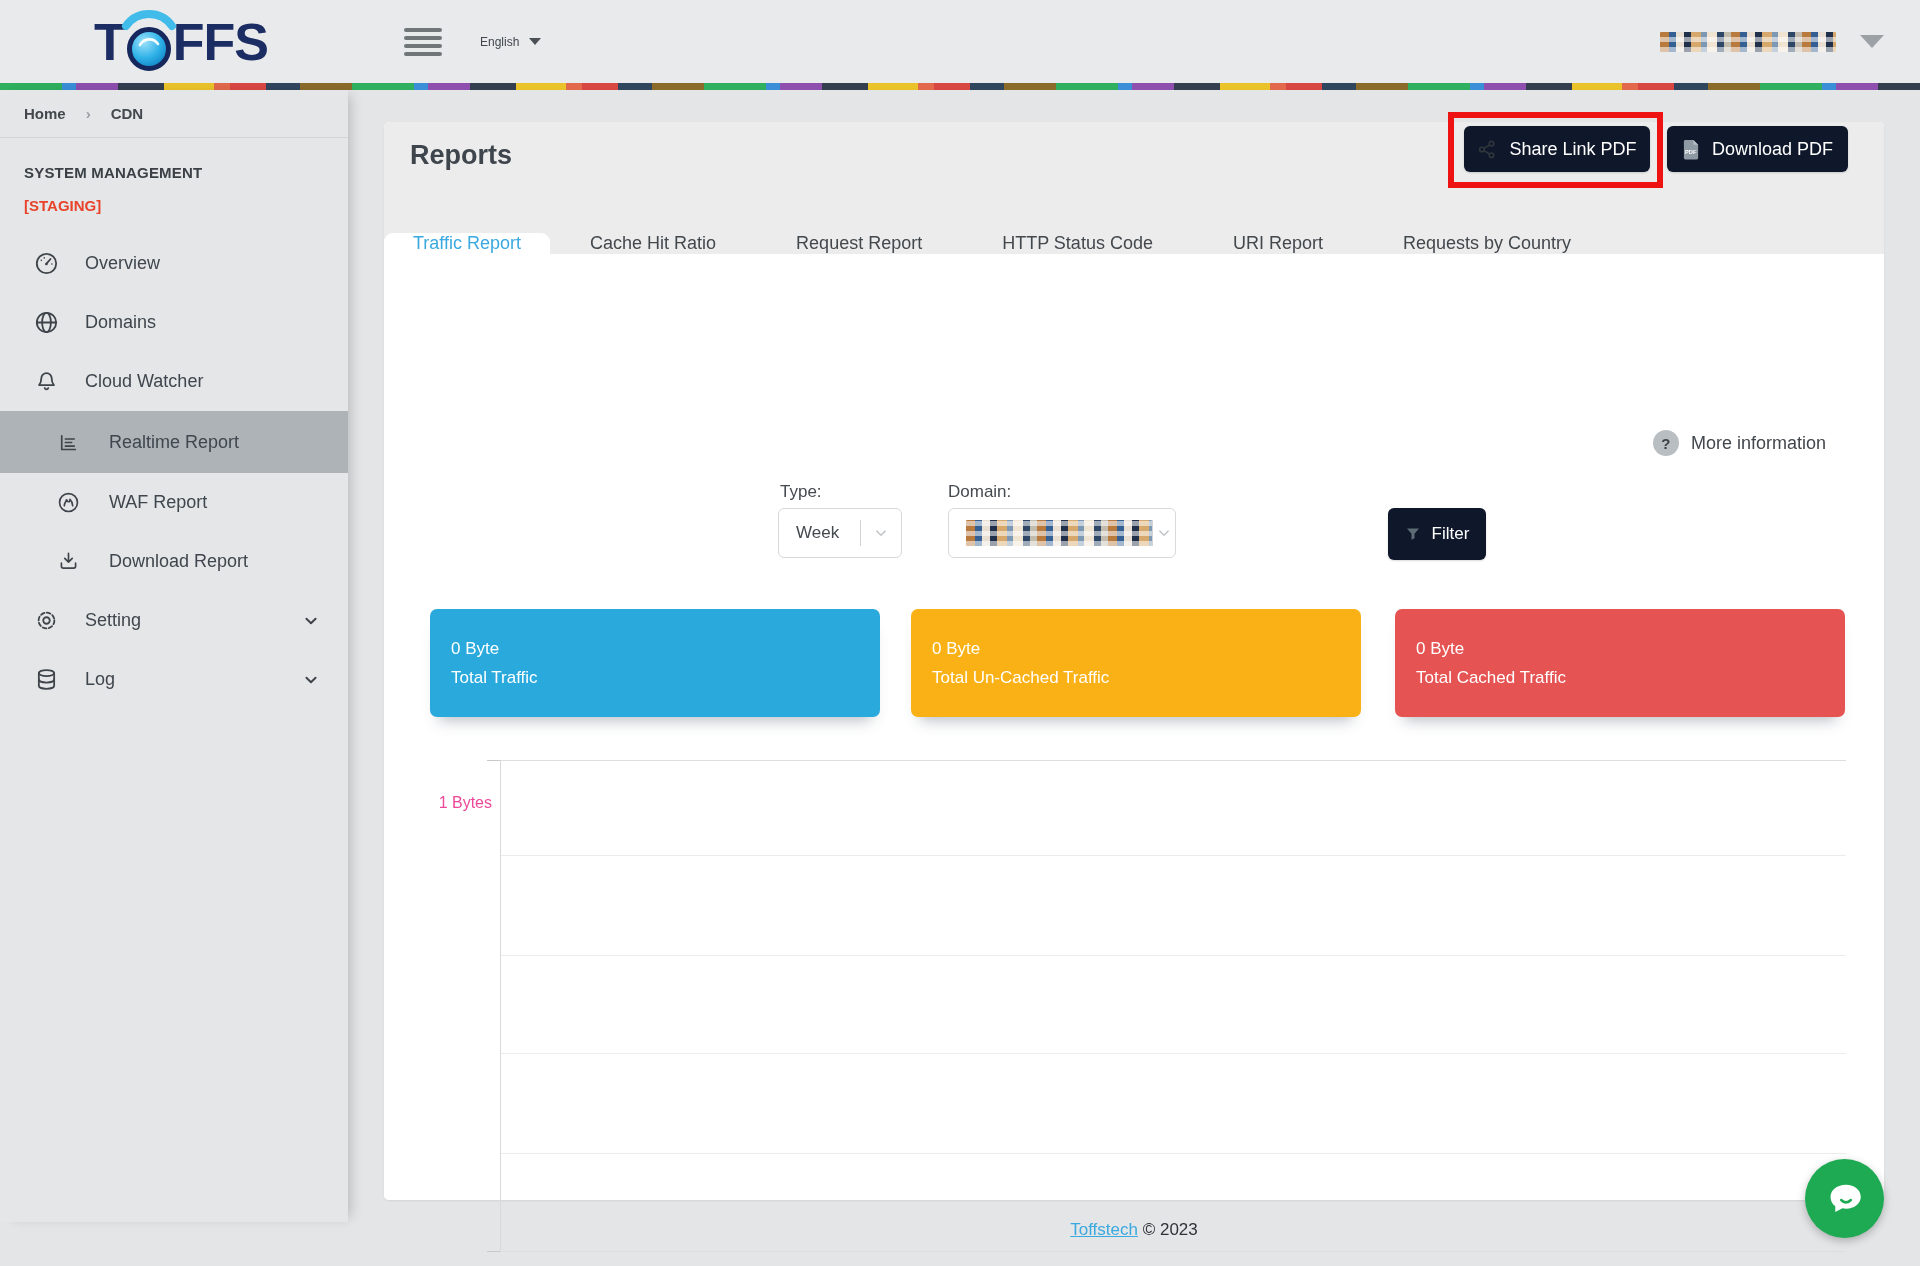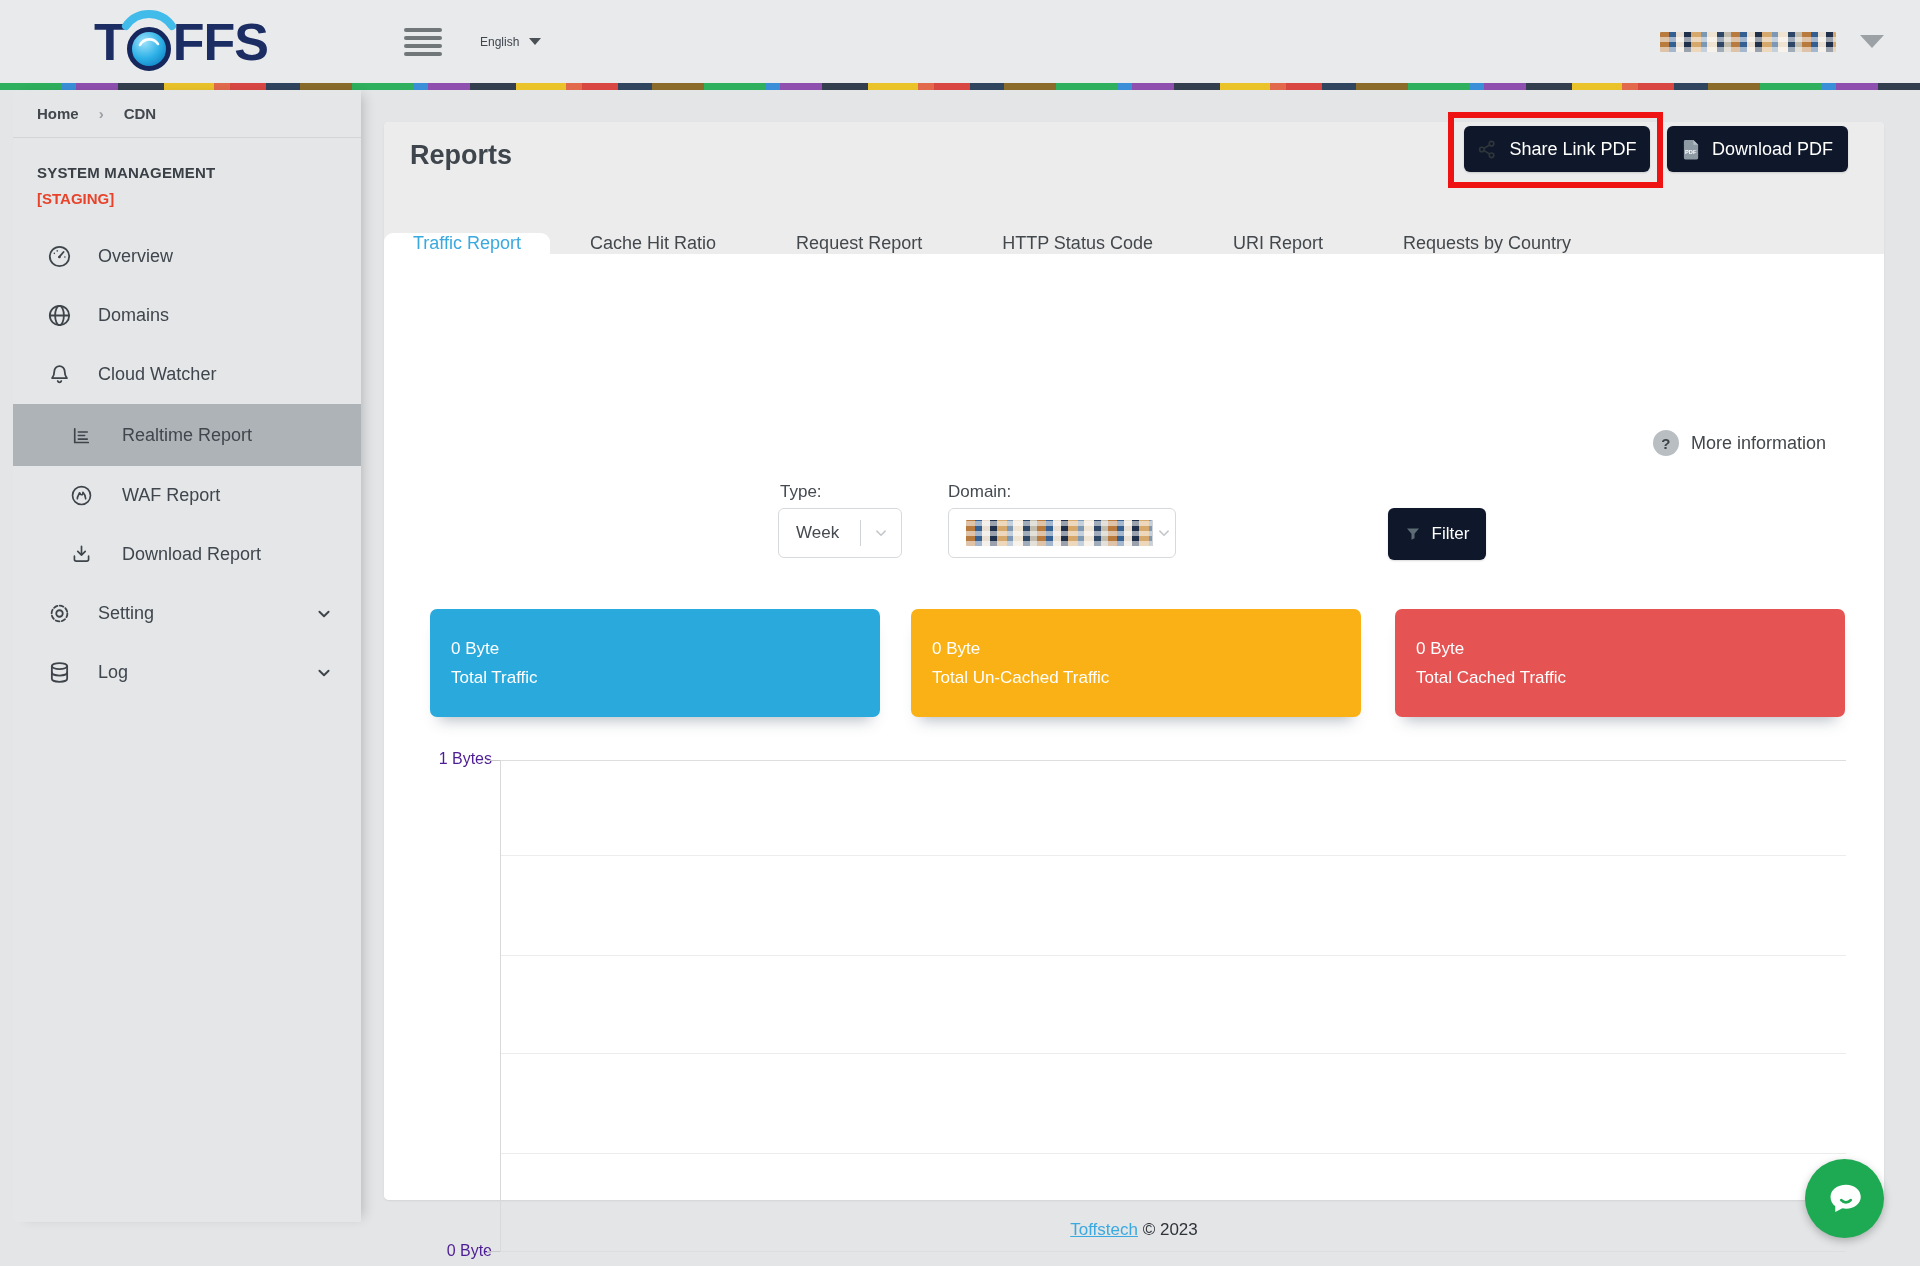--- a/index.html
+++ b/index.html
@@ -30,26 +30,26 @@
   .user-mask { width:176px; height:20px; }
 
   
   .stripe { position:absolute; left:0; top:83px; width:1920px; height:7px;
     background:repeating-linear-gradient(to right,
       #2eb05e 0 62px, #3a8fd8 62px 76px, #8e4fae 76px 118px, #333f4e 118px 164px,
       #eac32a 164px 214px, #e2694c 214px 230px, #d94743 230px 266px, #30455e 266px 300px, #8a6b2a 300px 352px);
   }
 
   
-  .sidebar { position:absolute; left:13px; top:90px; width:348px; height:1132px; background:#e4e6e8; box-shadow:7px 0 12px -5px rgba(0,0,0,.20); }
+  .sidebar { position:absolute; left:0; top:90px; width:348px; height:1132px; background:#e4e6e8; box-shadow:7px 0 12px -5px rgba(0,0,0,.20); }
   .breadcrumb { height:48px; display:flex; align-items:center; padding-left:24px; border-bottom:1px solid #d2d4d6; font-size:15px; font-weight:bold; color:#42484e; }
   .crumb-sep { margin:0 20px; color:#9aa0a5; font-weight:bold; }
   .crumb-link { cursor:pointer; }
   .section-title { margin:26px 0 0 24px; font-size:15px; font-weight:bold; color:#3a4046; letter-spacing:.2px; }
-  .env-tag { margin:9px 0 0 24px; font-size:15px; font-weight:bold; color:#e8432a; }
+  .env-tag { margin:16px 0 0 24px; font-size:15px; font-weight:bold; color:#e8432a; }
   .nav { margin-top:20px; }
   .nav-item { height:59px; display:flex; align-items:center; padding-left:33px; cursor:pointer; color:#3f464d; font-size:18px; }
   .nav-item .nav-icon { width:27px; height:27px; margin-right:25px; flex:none; display:flex; align-items:center; justify-content:center; }
   .nav-icon svg { stroke:#3e444a; fill:none; stroke-width:1.6; stroke-linecap:round; stroke-linejoin:round; }
   .nav-caret { margin-left:auto; margin-right:26px; display:flex; }
   .nav-caret svg { stroke:#3e444a; fill:none; stroke-width:2.1; stroke-linecap:round; stroke-linejoin:round; }
   .nav-block { background:#a9aeb3; }
   .nav-block .nav-item { height:62px; }
   .nav-item.active { background:#aeb3b7; }
   .nav-item.sub { padding-left:55px; }
@@ -96,21 +96,21 @@
   .stat-card .stat-label { font-size:17px; }
   .sc-0 { left:46px; }
   .sc-1 { left:527px; }
   .sc-2 { left:1011px; }
 
   
   .chart { position:absolute; left:116px; top:506px; width:1345px; height:492px; border-left:1px solid #d9d9d9; }
   .gridline { position:absolute; left:0; width:1345px; height:1px; background:#ececec; }
   .gridline.edge { background:#dedede; }
   .gridline.edge::before { content:""; position:absolute; left:-14px; top:0; width:13px; height:1px; background:#c9c9c9; }
-  .y-label { position:absolute; width:78px; text-align:right; font-size:16px; color:#4c1d95; }
+  .y-label { position:absolute; width:78px; text-align:right; font-size:16px; color:#ec4899;margin-top:44px; }
   .ylab-top { left:30px; top:496px; }
   .ylab-bottom { left:30px; top:988px; }
 
   
   .footer { position:absolute; left:384px; top:1220px; width:1500px; text-align:center; font-size:17px; color:#2e3338; }
   .footer a { color:#3aa9e0; text-decoration:underline; cursor:pointer; }
 
   
   .chat-fab { position:absolute; left:1805px; top:1159px; width:79px; height:79px; border-radius:50%; background:#1daa52; display:flex; align-items:center; justify-content:center; cursor:pointer; box-shadow:0 3px 8px rgba(0,0,0,.25); }
 </style>

